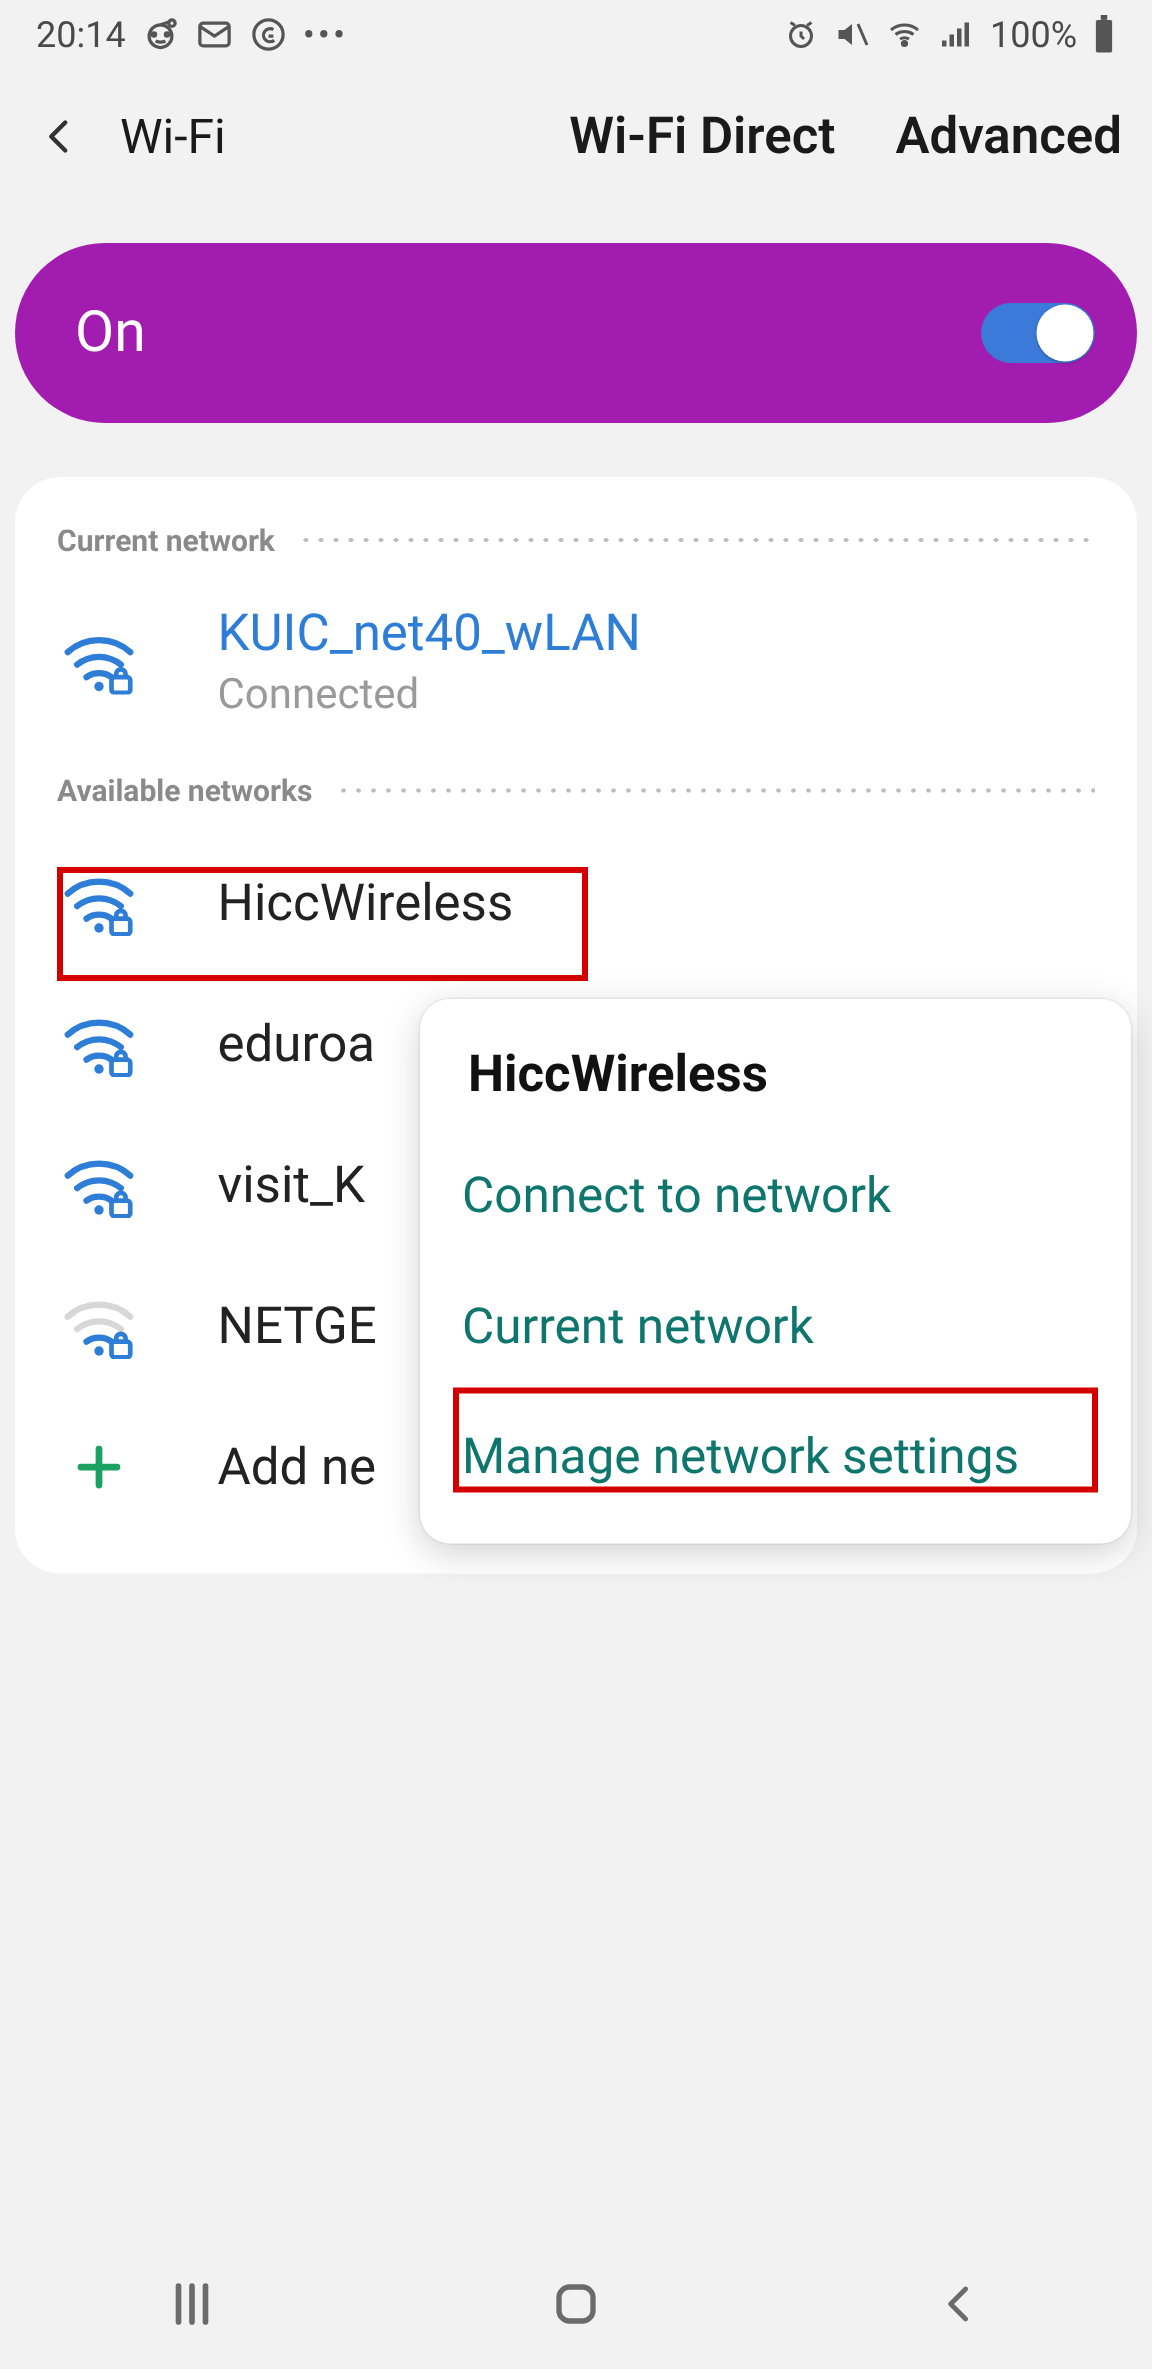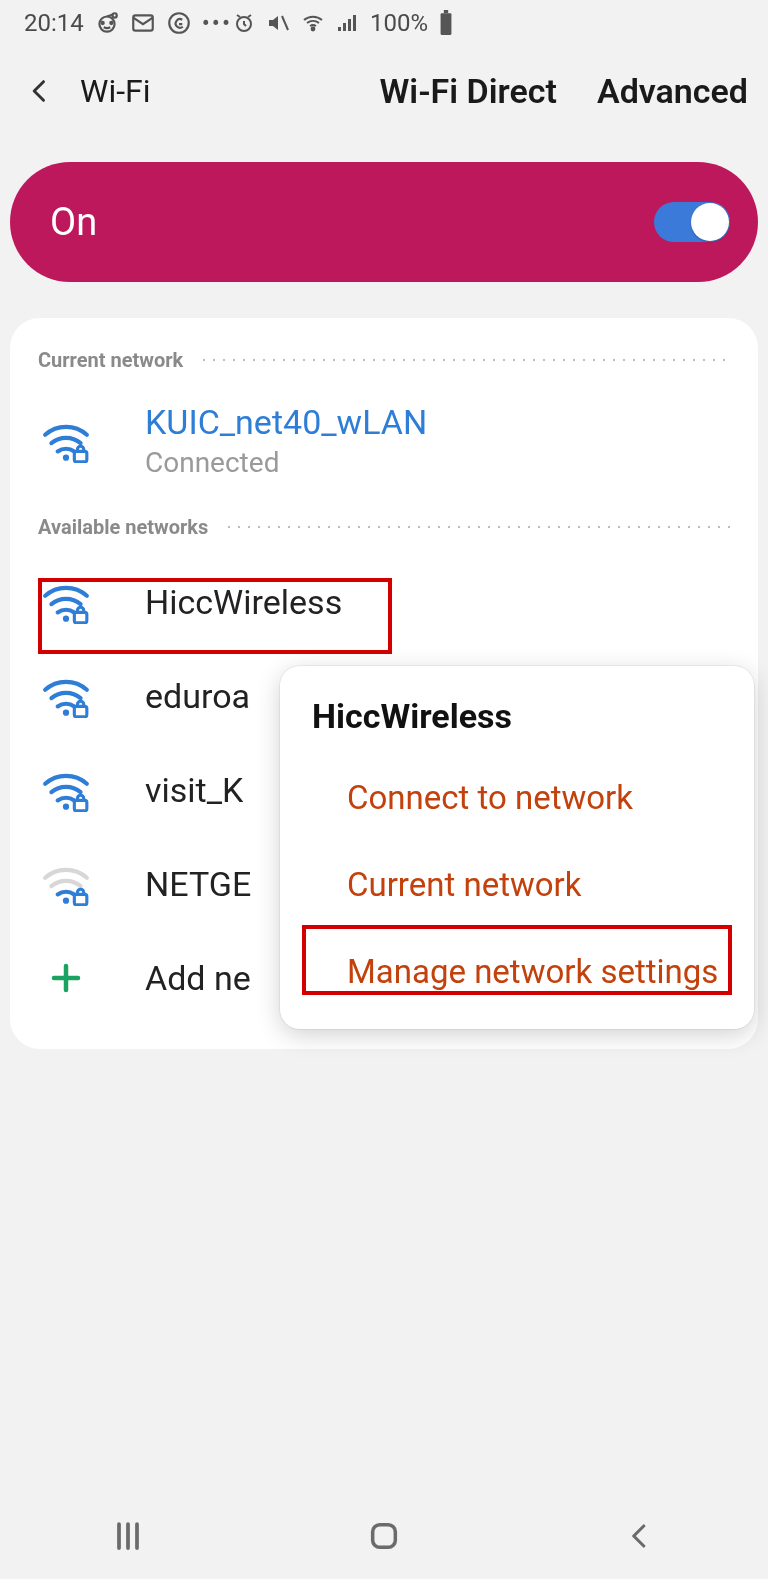--- a/index.html
+++ b/index.html
@@ -11,20 +11,21 @@
     color: #222;
     overflow: hidden;
     position: relative;
   }
 
   
   .statusbar {
     height: 46px;
     display: flex;
     align-items: center;
+    justify-content: space-between;
     padding: 0 24px;
     font-size: 24px;
     color: #4a4a4a;
   }
   .status-left, .status-right {
     display: flex;
     align-items: center;
     gap: 10px;
   }
   .status-right svg { display: block; }
@@ -52,21 +53,21 @@
     font-size: 34px;
     font-weight: 600;
     color: #1a1a1a;
     margin-left: 28px;
   }
 
   
   .pill {
     margin: 26px 10px 0 10px;
     height: 120px;
-    background: #be185d;
+    background: #a21caf;
     border-radius: 60px;
     display:flex;
     align-items:center;
     justify-content:space-between;
     padding: 0 28px 0 40px;
   }
   .pill-label {
     font-size: 38px;
     color: #ffffff;
     font-weight:400;
@@ -156,23 +157,22 @@
     z-index:20;
   }
   .popup-title {
     font-size:34px;
     font-weight:700;
     color:#111;
     padding: 10px 32px 18px 32px;
   }
   .popup-item {
     font-size:33px;
-    color:#c2410c;
+    color:#0f766e;
     padding: 24px 28px;
-    margin-left: 39px;
   }
 
   
   .navbar {
     position:absolute;
     left:0; right:0; bottom:0;
     height:86px;
     display:flex;
     align-items:center;
     justify-content:space-around;

